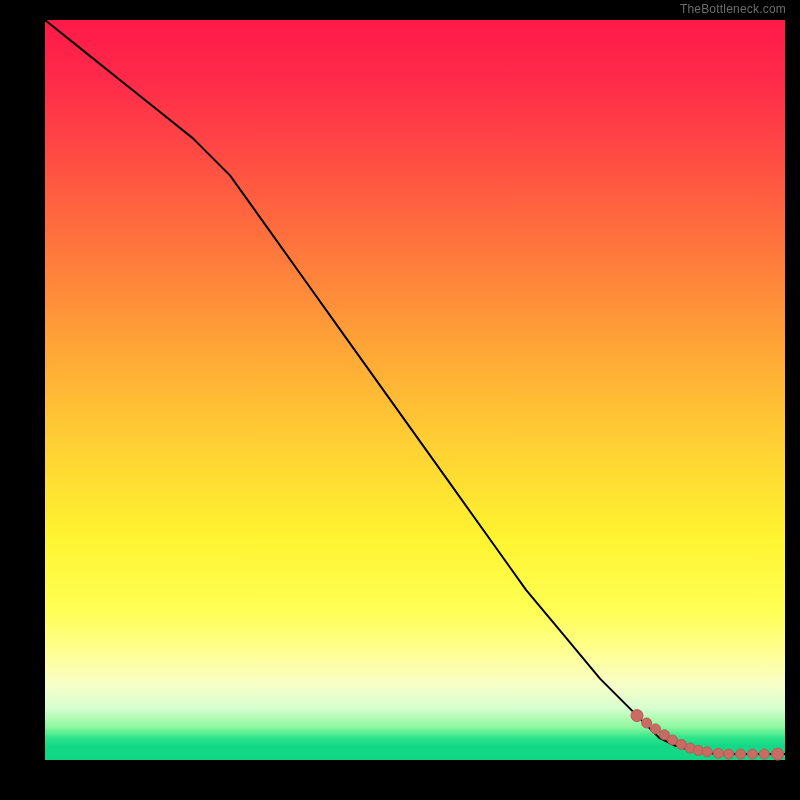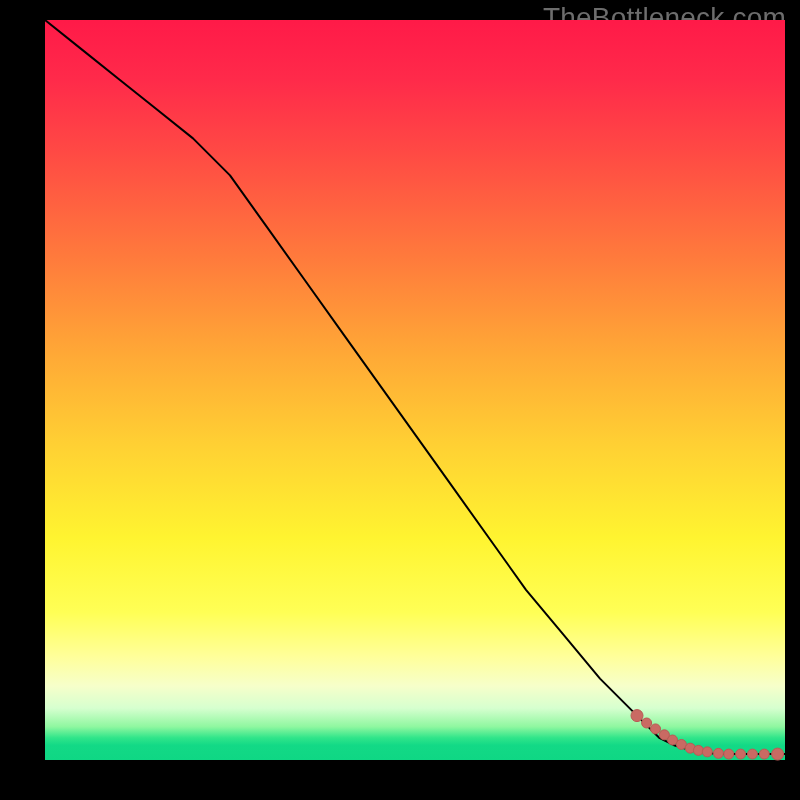--- a/index.html
+++ b/index.html
@@ -40,21 +40,21 @@
       #30e58a 97%,
       #13d986 98%,
       #0fd784 100%
     );
   }
   .watermark {
     position: absolute;
     top: 2px;
     right: 14px;
     color: #6d6d6d;
-    font-size: 28px;
+    font-size: 12px;
     letter-spacing: 0.2px;
   }
   svg.overlay {
     position: absolute;
     left: 0;
     top: 0;
     width: 740px;
     height: 740px;
     overflow: visible;
   }

